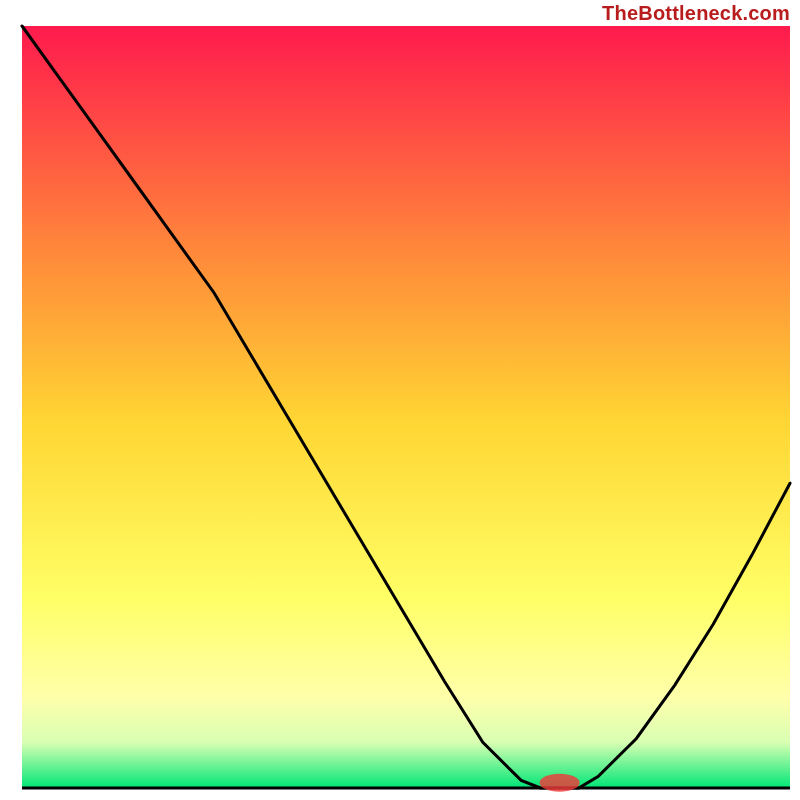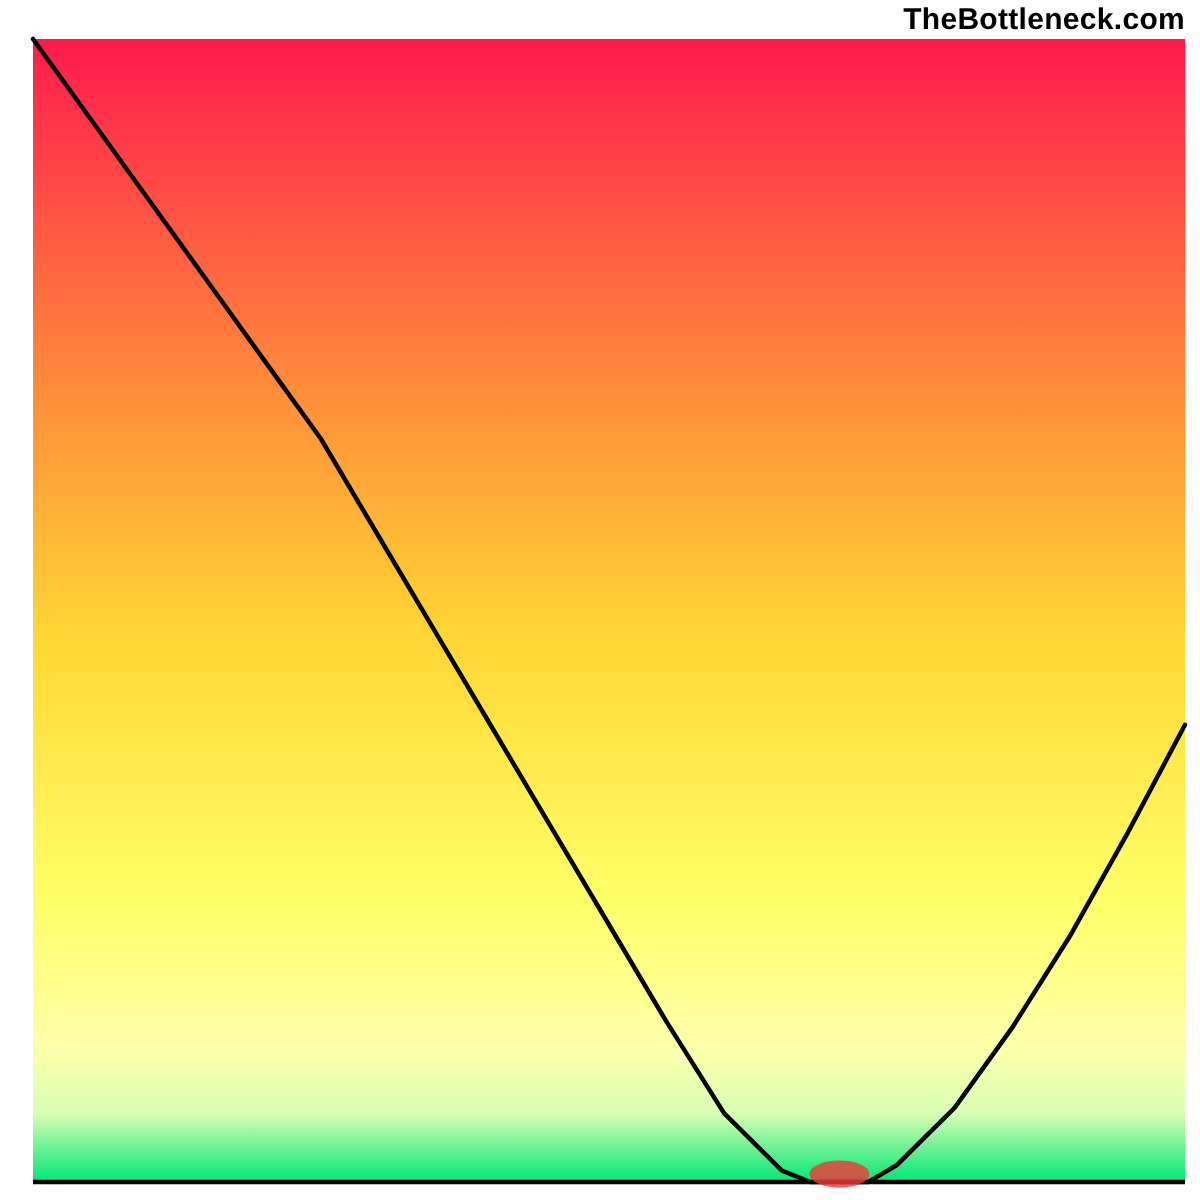--- a/index.html
+++ b/index.html
@@ -15,21 +15,21 @@
     position: relative;
     width: 800px;
     height: 800px;
   }
   .watermark {
     position: absolute;
     top: 2px;
     right: 10px;
     font-size: 20px;
     font-weight: 600;
-    color: #000000;
+    color: #b91c1c;
     letter-spacing: 0.2px;
     z-index: 10;
   }
   svg.plot {
     position: absolute;
     left: 0;
     top: 0;
     width: 800px;
     height: 800px;
   }

